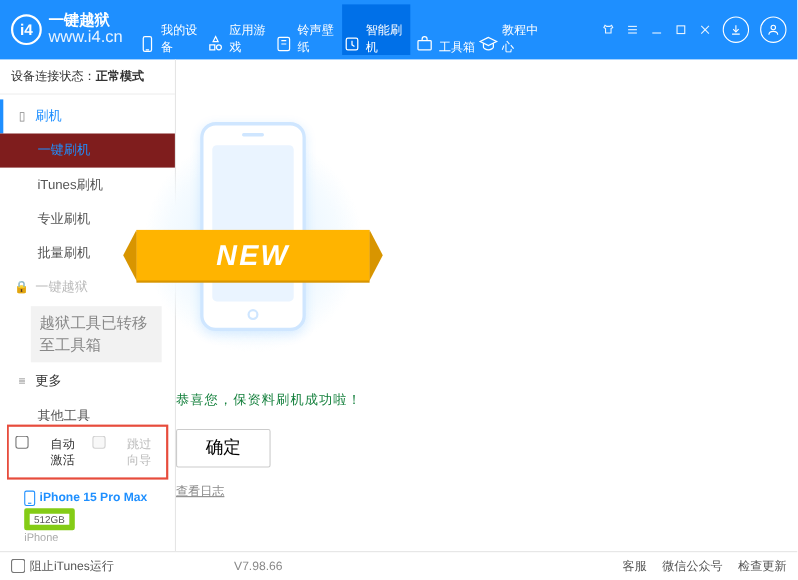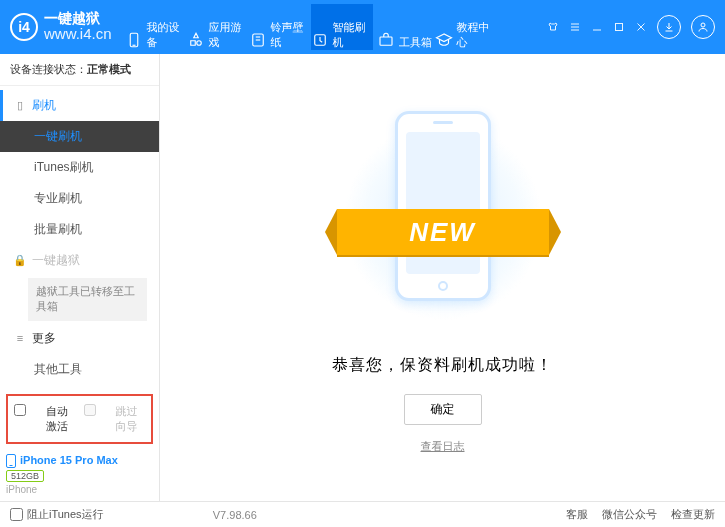--- a/index.html
+++ b/index.html
@@ -25,50 +25,50 @@
 .body-area { display: flex; height: calc(100% - 54px - 26px); }
 
 .sidebar { width: 160px; border-right: 1px solid #e5e5e5; display: flex; flex-direction: column; }
 .status-line { padding: 8px 10px; font-size: 11px; border-bottom: 1px solid #eee; }
 .status-line .mode { font-weight: bold; }
 
 .side-menu { flex: 1; overflow: auto; padding-top: 4px; }
 .side-group { padding: 7px 14px; font-size: 12px; color: #333; display: flex; align-items: center; gap: 6px; cursor: pointer; }
 .side-group.active-border { border-left: 3px solid #1e8fff; padding-left: 11px; color: #1e8fff; }
 .side-sub { padding: 7px 14px 7px 34px; font-size: 12px; color: #555; cursor: pointer; }
-.side-sub.active { background: #404040; color: #1e8fff; }
-.side-sub.boxed { background: #f2f2f2; margin: 2px 12px 2px 28px; padding: 6px 8px; font-size: 11px; color: #888; line-height: 1.4; }
+.side-sub.active { background: #7f1d1d; color: #1e8fff; }
+.side-sub.boxed { background: #f2f2f2; margin: 2px 12px 2px 28px; padding: 6px 8px; font-size: 14px; color: #888; line-height: 1.4; }
 .group-icon { width: 12px; height: 12px; display: inline-flex; align-items: center; justify-content: center; font-size: 11px; color: #888; }
 
 .bottom-checks { border: 2px solid #e74c3c; margin: 4px 6px; padding: 8px 6px; display: flex; gap: 8px; align-items: center; }
 .bottom-checks label { font-size: 11px; display: flex; align-items: flex-start; gap: 20px; }
 .bottom-checks .disabled-lbl { color: #bbb; }
 .bottom-checks input[type=checkbox] { width: 12px; height: 12px; }
 
-.device-block { padding: 6px 6px; color: #1e8fff; font-size: 11px; }
-.device-block .badge { display: inline-block; border: 1px solid #84cc16; color: #555; font-size: 9px; padding: 0 4px; border-radius: 2px; margin-top: 2px; }
+.device-block { padding: 6px 6px; color: #1e8fff; font-size: 11px; margin-left: 16px; }
+.device-block .badge { display: inline-block; border: 5px solid #84cc16; color: #555; font-size: 9px; padding: 0 4px; border-radius: 2px; margin-top: 2px; }
 .device-block .type { color: #aaa; font-size: 10px; margin-top: 2px; }
 .dev-icon { display: inline-block; width: 10px; height: 14px; border: 1.5px solid #1e8fff; border-radius: 2px; vertical-align: middle; margin-right: 4px; position: relative; }
 .dev-icon::after { content: ""; position: absolute; bottom: 1px; left: 50%; width: 3px; height: 1px; background: #1e8fff; transform: translateX(-50%); }
 
-.main { flex: 1; display: flex; flex-direction: column; align-items: center; justify-content: center; padding-top: 10px; }
+.main { flex: 1; display: flex; flex-direction: column; align-items: flex-start; justify-content: center; padding-top: 10px; }
 
 .phone-illustration { width: 140px; height: 220px; position: relative; margin-bottom: 24px; }
 .halo { position: absolute; top: 50%; left: 50%; width: 200px; height: 200px; background: radial-gradient(circle, #dff0ff 0%, #f5fbff 55%, transparent 70%); transform: translate(-50%, -50%); border-radius: 50%; }
 .phone { position: absolute; top: 0; left: 50%; transform: translateX(-50%); width: 96px; height: 190px; background: #fff; border: 3px solid #cfe6ff; border-radius: 14px; box-shadow: 0 3px 10px rgba(30,143,255,0.15); }
 .phone .screen { position: absolute; top: 18px; left: 8px; right: 8px; bottom: 24px; background: #eaf4ff; border-radius: 4px; }
 .phone .home { position: absolute; bottom: 7px; left: 50%; width: 10px; height: 10px; border: 2px solid #cfe6ff; border-radius: 50%; transform: translateX(-50%); }
 .phone .speaker { position: absolute; top: 7px; left: 50%; width: 20px; height: 3px; background: #cfe6ff; border-radius: 2px; transform: translateX(-50%); }
 .ribbon { position: absolute; top: 98px; left: -36px; right: -36px; height: 46px; background: #ffb400; display: flex; align-items: center; justify-content: center; color: #fff; font-size: 26px; font-weight: 900; letter-spacing: 2px; font-style: italic; box-shadow: 0 2px 0 #d89500; }
 .ribbon::before, .ribbon::after { content: ""; position: absolute; top: 0; width: 0; height: 0; border-top: 23px solid transparent; border-bottom: 23px solid transparent; }
 .ribbon::before { left: -12px; border-right: 12px solid #d89500; }
 .ribbon::after { right: -12px; border-left: 12px solid #d89500; }
 
-.success-text { font-size: 16px; color: #000000; margin-bottom: 18px; letter-spacing: 1px; }
-.ok-btn { border: 1px solid #ccc; background: #fff; padding: 6px 26px; font-size: 12px; cursor: pointer; border-radius: 2px; }
+.success-text { font-size: 12px; color: #15803d; margin-bottom: 18px; letter-spacing: 1px; }
+.ok-btn { border: 1px solid #ccc; background: #fff; padding: 6px 26px; font-size: 16px; cursor: pointer; border-radius: 2px; }
 .log-link { margin-top: 14px; font-size: 11px; color: #888; text-decoration: underline; cursor: pointer; }
 
 .statusbar { height: 26px; border-top: 1px solid #e5e5e5; display: flex; align-items: center; padding: 0 10px; font-size: 11px; color: #555; }
 .statusbar label { display: flex; align-items: center; gap: 4px; }
 .statusbar .sb-right { margin-left: auto; display: flex; gap: 14px; }
 .statusbar .sb-right span { cursor: pointer; }
 .version { margin-left: auto; margin-right: 200px; color: #888; }
 </style>
 </head>
 <body>

